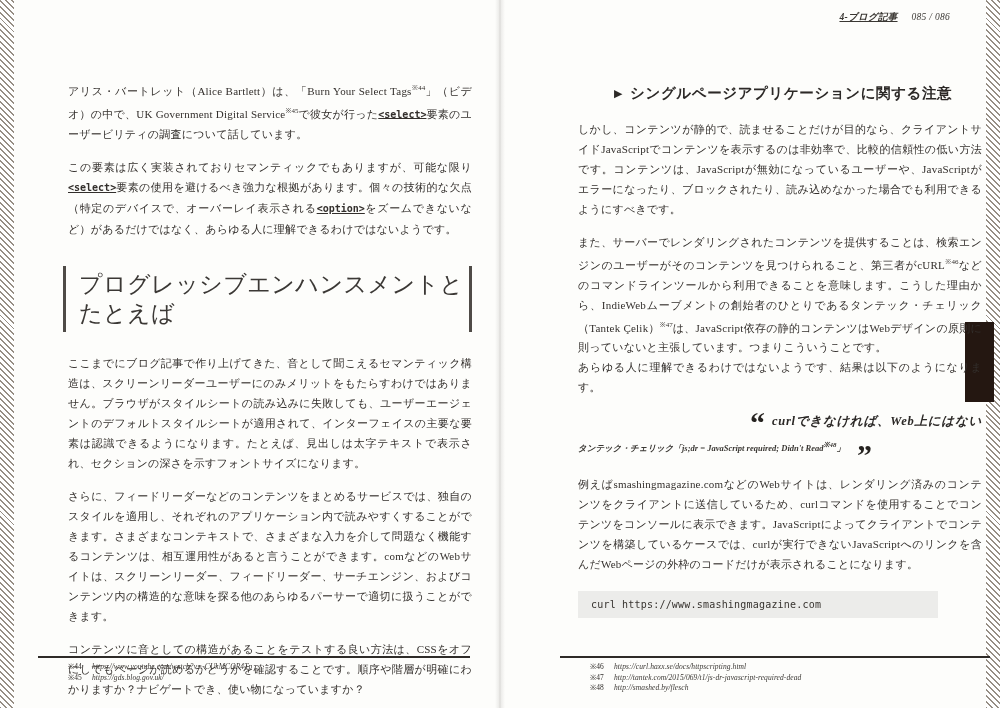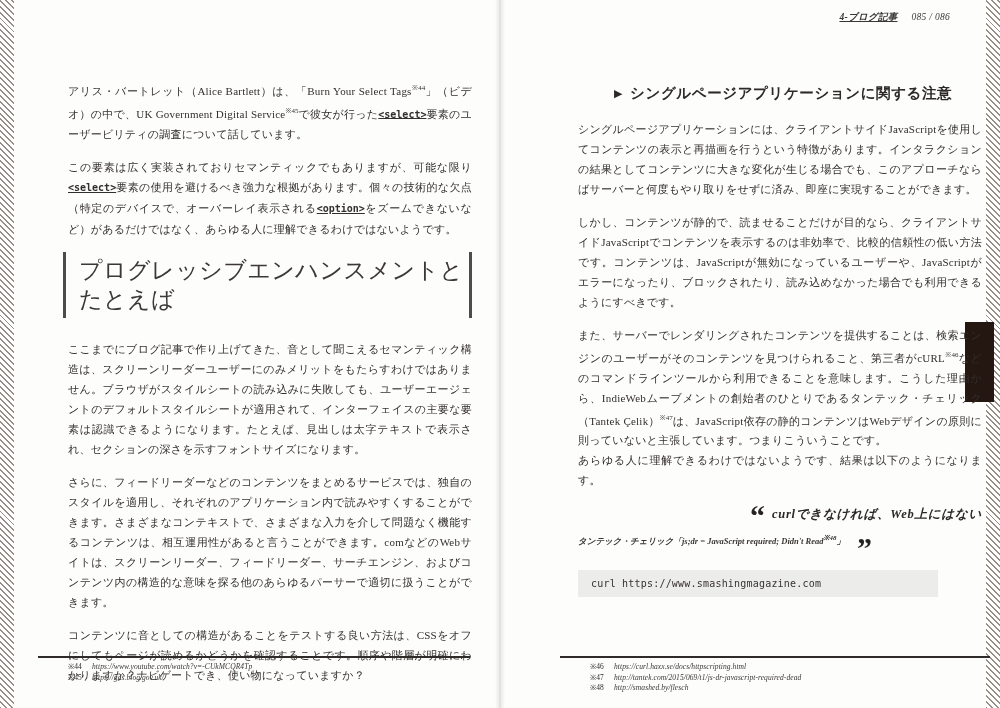--- a/index.html
+++ b/index.html
@@ -46,21 +46,21 @@
   .para .code {
     font-family:"DejaVu Sans Mono","Liberation Mono",monospace;
     font-weight:bold; text-decoration:underline;
     font-size:10px; letter-spacing:0;
   }
   .para .sup, .sup {
     font-size:7px; vertical-align:super; letter-spacing:0;
   }
   
   .big-heading {
-    margin:13px 0 21px -5px;
+    margin:27px 0 21px -5px;
     border-left:3px solid #4f4b47; border-right:3px solid #4f4b47;
     padding:4px 0 4px 13px;
     font-family:"Liberation Sans","DejaVu Sans",sans-serif;
     font-size:23px; line-height:29px; color:#3b3835; font-weight:500;
     letter-spacing:0.5px;
   }
   
   .section-title {
     font-family:"Liberation Sans","DejaVu Sans",sans-serif;
     font-weight:bold; font-size:14.5px; color:#2c2927;
@@ -142,31 +142,33 @@
       <span class="fn-mark">※45</span>
       <span class="fn-url">https://gds.blog.gov.uk/</span>
     </div>
   </div>
 
 <div class="col col-right">
   <h2 class="section-title">
     <span class="marker">▶</span><span>シングルページアプリケーションに関する注意</span>
   </h2>
   <div>
-      <p class="para">シングルページアプリケーションには、クライアントサイドJavaScriptを使用してコンテンツの表示と再描画を行うという特徴があります。インタラクションの結果としてコンテンツに大きな変化が生じる場合でも、このアプローチならばサーバーと何度もやり取りをせずに済み、即座に実現することができます。</p>
       <p class="para">しかし、コンテンツが静的で、読ませることだけが目的なら、クライアントサイドJavaScriptでコンテンツを表示するのは非効率で、比較的信頼性の低い方法です。コンテンツは、JavaScriptが無効になっているユーザーや、JavaScriptがエラーになったり、ブロックされたり、読み込めなかった場合でも利用できるようにすべきです。</p>
       <p class="para">また、サーバーでレンダリングされたコンテンツを提供することは、検索エンジンのユーザーがそのコンテンツを見つけられること、第三者がcURL<span class="sup">※46</span>などのコマンドラインツールから利用できることを意味します。こうした理由から、IndieWebムーブメントの創始者のひとりであるタンテック・チェリック（Tantek Çelik）<span class="sup">※47</span>は、JavaScript依存の静的コンテンツはWebデザインの原則に則っていないと主張しています。つまりこういうことです。</p>
     </div>
   <p class="para quote-intro">あらゆる人に理解できるわけではないようです、結果は以下のようになります。</p>
   <div class="pull-quote">
     <span class="open-q">“</span><span class="q-text">curlできなければ、Web上にはない</span>
   </div>
   <div class="quote-attribution">
     <span>タンテック・チェリック「js;dr = JavaScript required; Didn't Read<span class="sup">※48</span>」</span><span class="close-q">”</span>
   </div>
+  <div>
+      <p class="para">例えばsmashingmagazine.comなどのWebサイトは、レンダリング済みのコンテンツをクライアントに送信しているため、curlコマンドを使用することでコンテンツをコンソールに表示できます。JavaScriptによってクライアントでコンテンツを構築しているケースでは、curlが実行できないJavaScriptへのリンクを含んだWebページの外枠のコードだけが表示されることになります。</p>
+    </div>
   <div class="code-block">curl https://www.smashingmagazine.com</div>
 </div>
 <div class="footnotes fn-right">
     <div class="fn-line">
       <span class="fn-mark">※46</span>
       <span class="fn-url">https://curl.haxx.se/docs/httpscripting.html</span>
     </div>
     <div class="fn-line">
       <span class="fn-mark">※47</span>
       <span class="fn-url">http://tantek.com/2015/069/t1/js-dr-javascript-required-dead</span>

